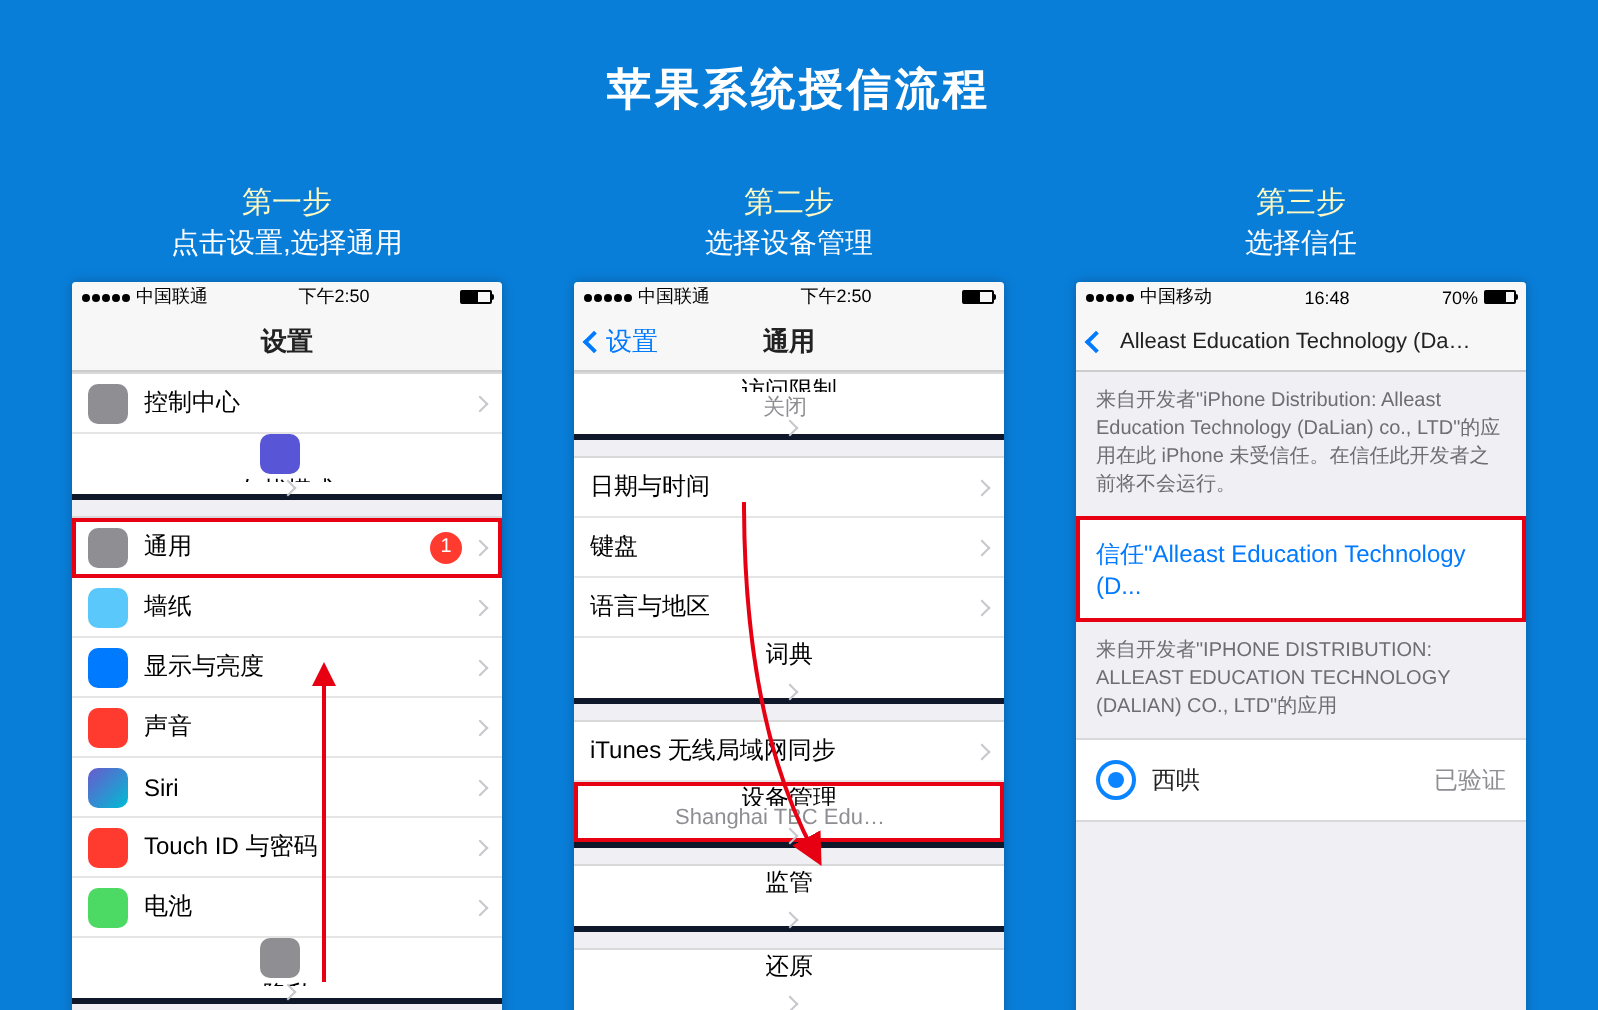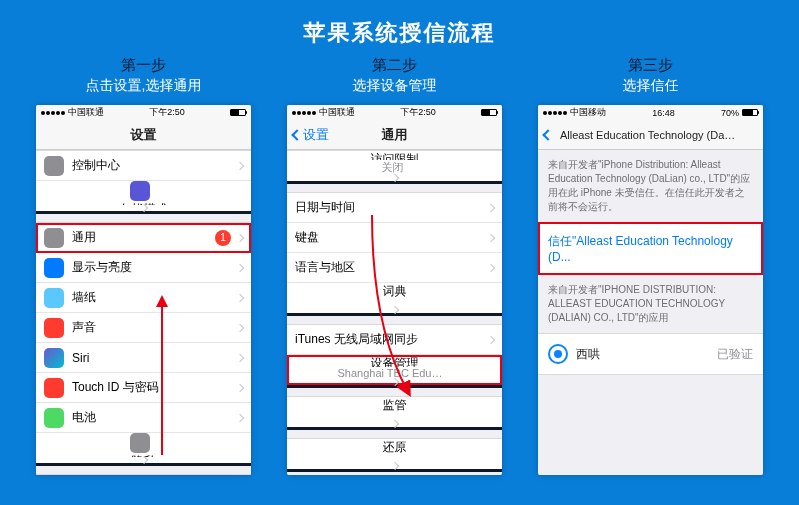--- a/index.html
+++ b/index.html
@@ -10,31 +10,31 @@
     height: 505px;
     overflow: hidden;
     color: #222;
     position: relative;
   }
   .main-title {
     color: #fff;
     text-align: center;
     font-size: 22px;
     font-weight: 600;
-    padding-top: 18px;
+    padding-top: 30px;
     letter-spacing: 2px;
   }
   .steps {
     display: flex;
     justify-content: space-around;
     padding: 0 18px;
     margin-top: 8px;
   }
   .step-col { display: flex; flex-direction: column; align-items: center; }
-  .step-title { color:#0f172a; font-size:15px; text-align:center; margin-bottom:2px; }
+  .step-title { color:#fef9c3; font-size:15px; text-align:center; margin-bottom:2px;margin-top:24px; }
   .step-sub { color:#fff; font-size:14px; text-align:center; margin-bottom:10px; }
   .phone {
     background:#5eead4;
     width: 215px;
     height: 370px;
     border-radius: 2px;
     box-shadow: 0 0 6px rgba(0,0,0,.25);
     overflow: hidden;
     display:flex;
     flex-direction:column;
@@ -215,27 +215,27 @@
             </div>
           </div>
           <div class="group">
             <div class="row highlight-red">
               <div class="icon bg-gray"></div>
               <div class="label">通用</div>
               <div class="badge">1</div>
               <div class="chev"></div>
             </div>
             <div class="row">
+              <div class="icon bg-cyan"></div>
+              <div class="label">墙纸</div>
+              <div class="chev"></div>
+            </div>
+            <div class="row">
               <div class="icon bg-blue"></div>
               <div class="label">显示与亮度</div>
-              <div class="chev"></div>
-            </div>
-            <div class="row">
-              <div class="icon bg-cyan"></div>
-              <div class="label">墙纸</div>
               <div class="chev"></div>
             </div>
             <div class="row">
               <div class="icon bg-red"></div>
               <div class="label">声音</div>
               <div class="chev"></div>
             </div>
             <div class="row">
               <div class="icon bg-siri"></div>
               <div class="label">Siri</div>

